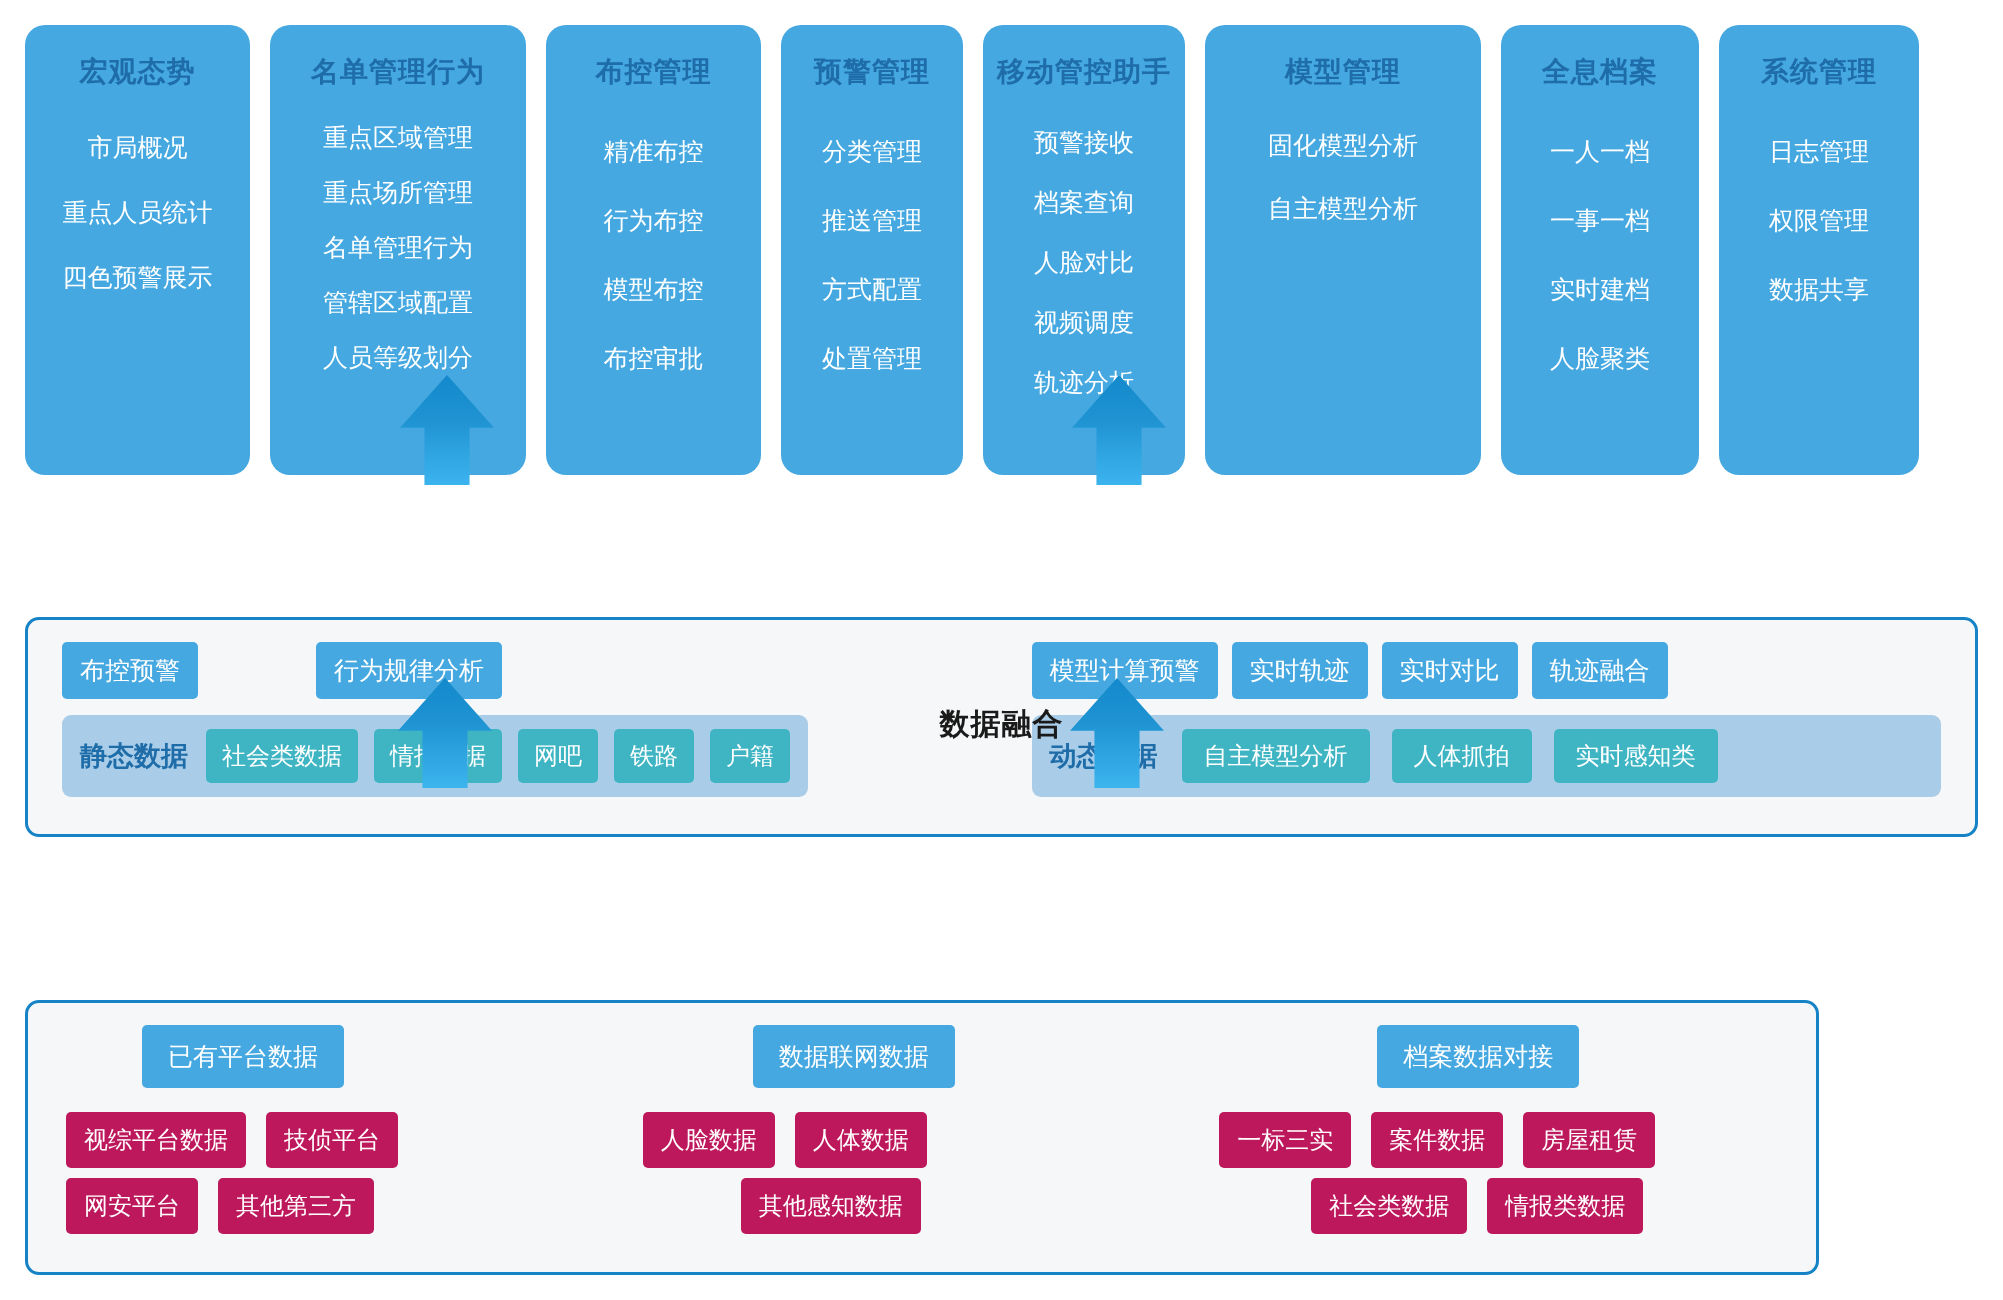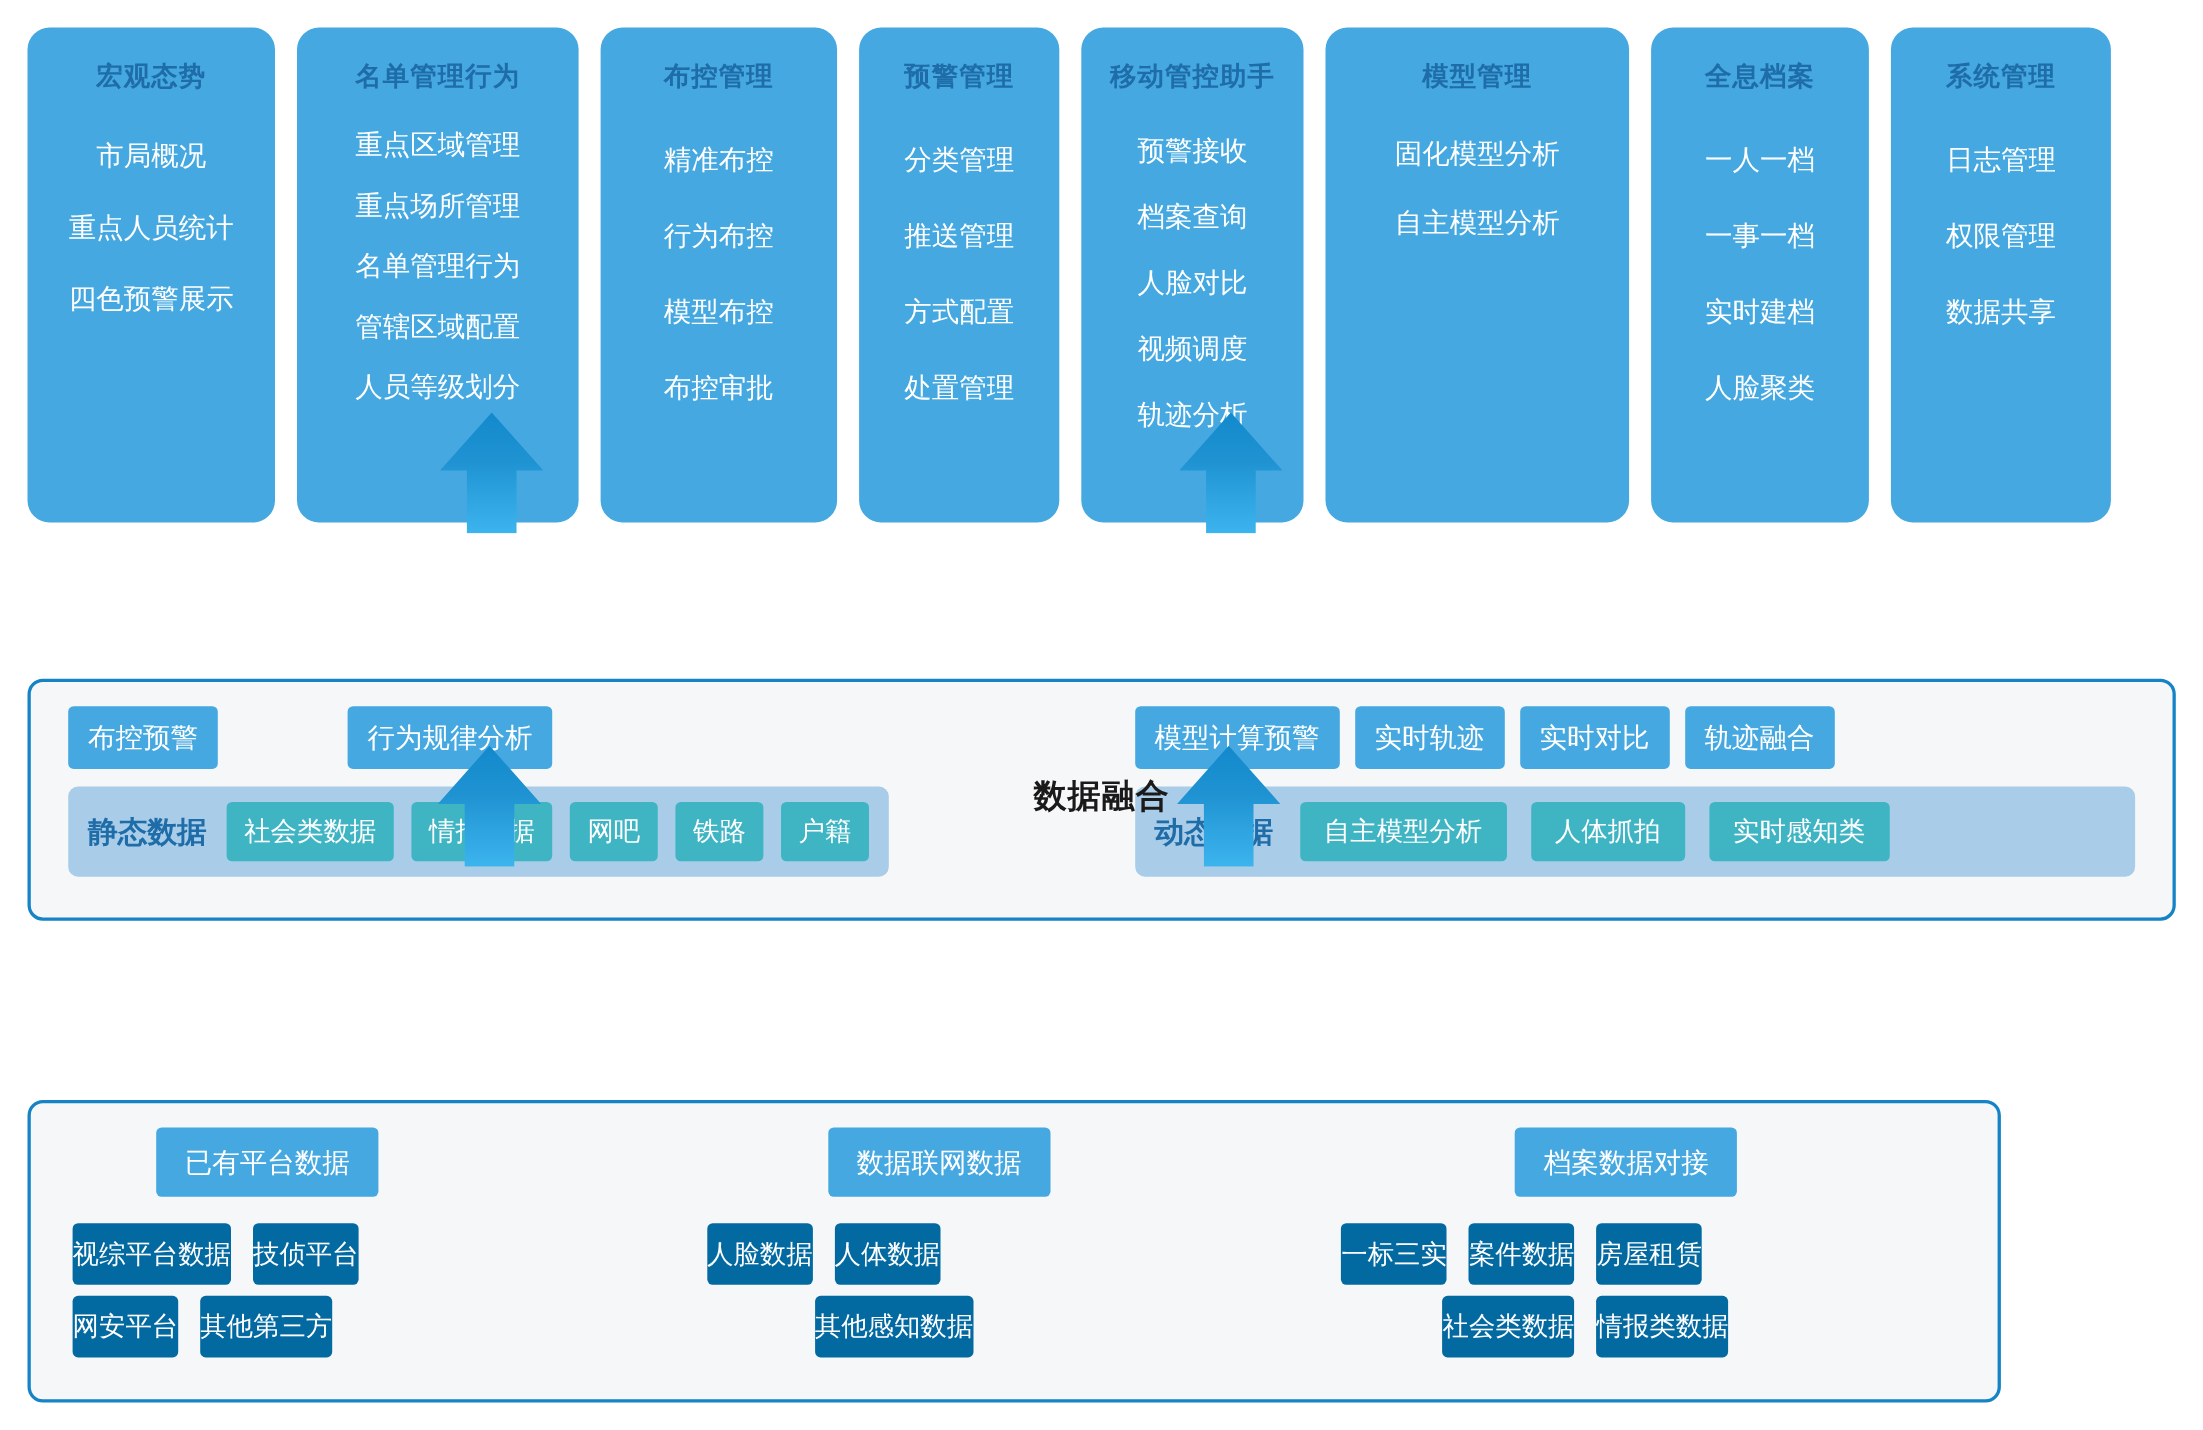--- a/index.html
+++ b/index.html
@@ -26,21 +26,21 @@
     background:#45a8e0;
     border-radius:20px;
     display:flex;
     flex-direction:column;
     align-items:center;
     padding:14px 6px 18px 6px;
     box-sizing:border-box;
   }
   .app-column .col-title{
     color:#1e6ca8;
-    font-size:24px;
+    font-size:28px;
     font-weight:bold;
     letter-spacing:1px;
     margin-top:14px;
     margin-bottom:8px;
     white-space:nowrap;
   }
   .app-column .col-items{
     display:flex;
     flex-direction:column;
     align-items:center;
@@ -175,25 +175,25 @@
     color:#ffffff;
     border-radius:5px;
     font-size:25px;
     padding:15px 26px;
     white-space:nowrap;
     margin-bottom:24px;
   }
   .src-rows{display:flex;flex-direction:column;gap:10px;width:100%;}
   .src-row{display:flex;gap:20px;}
   .src-chip{
-    background:#0369a1;
+    background:#be185d;
     color:#ffffff;
     border-radius:5px;
     font-size:24px;
-    padding:12px 0;
+    padding:12px 18px;
     white-space:nowrap;
     text-align:center;
   }
   
   .g1{padding-left:18px;}
   .g1 .src-head{margin-left:76px;}
   .g2{padding-left:0px;}
   .g2 .src-head{margin-left:110px;}
   .g2 .src-row.r2{margin-left:98px;}
   .g3 .src-head{margin-left:158px;}

